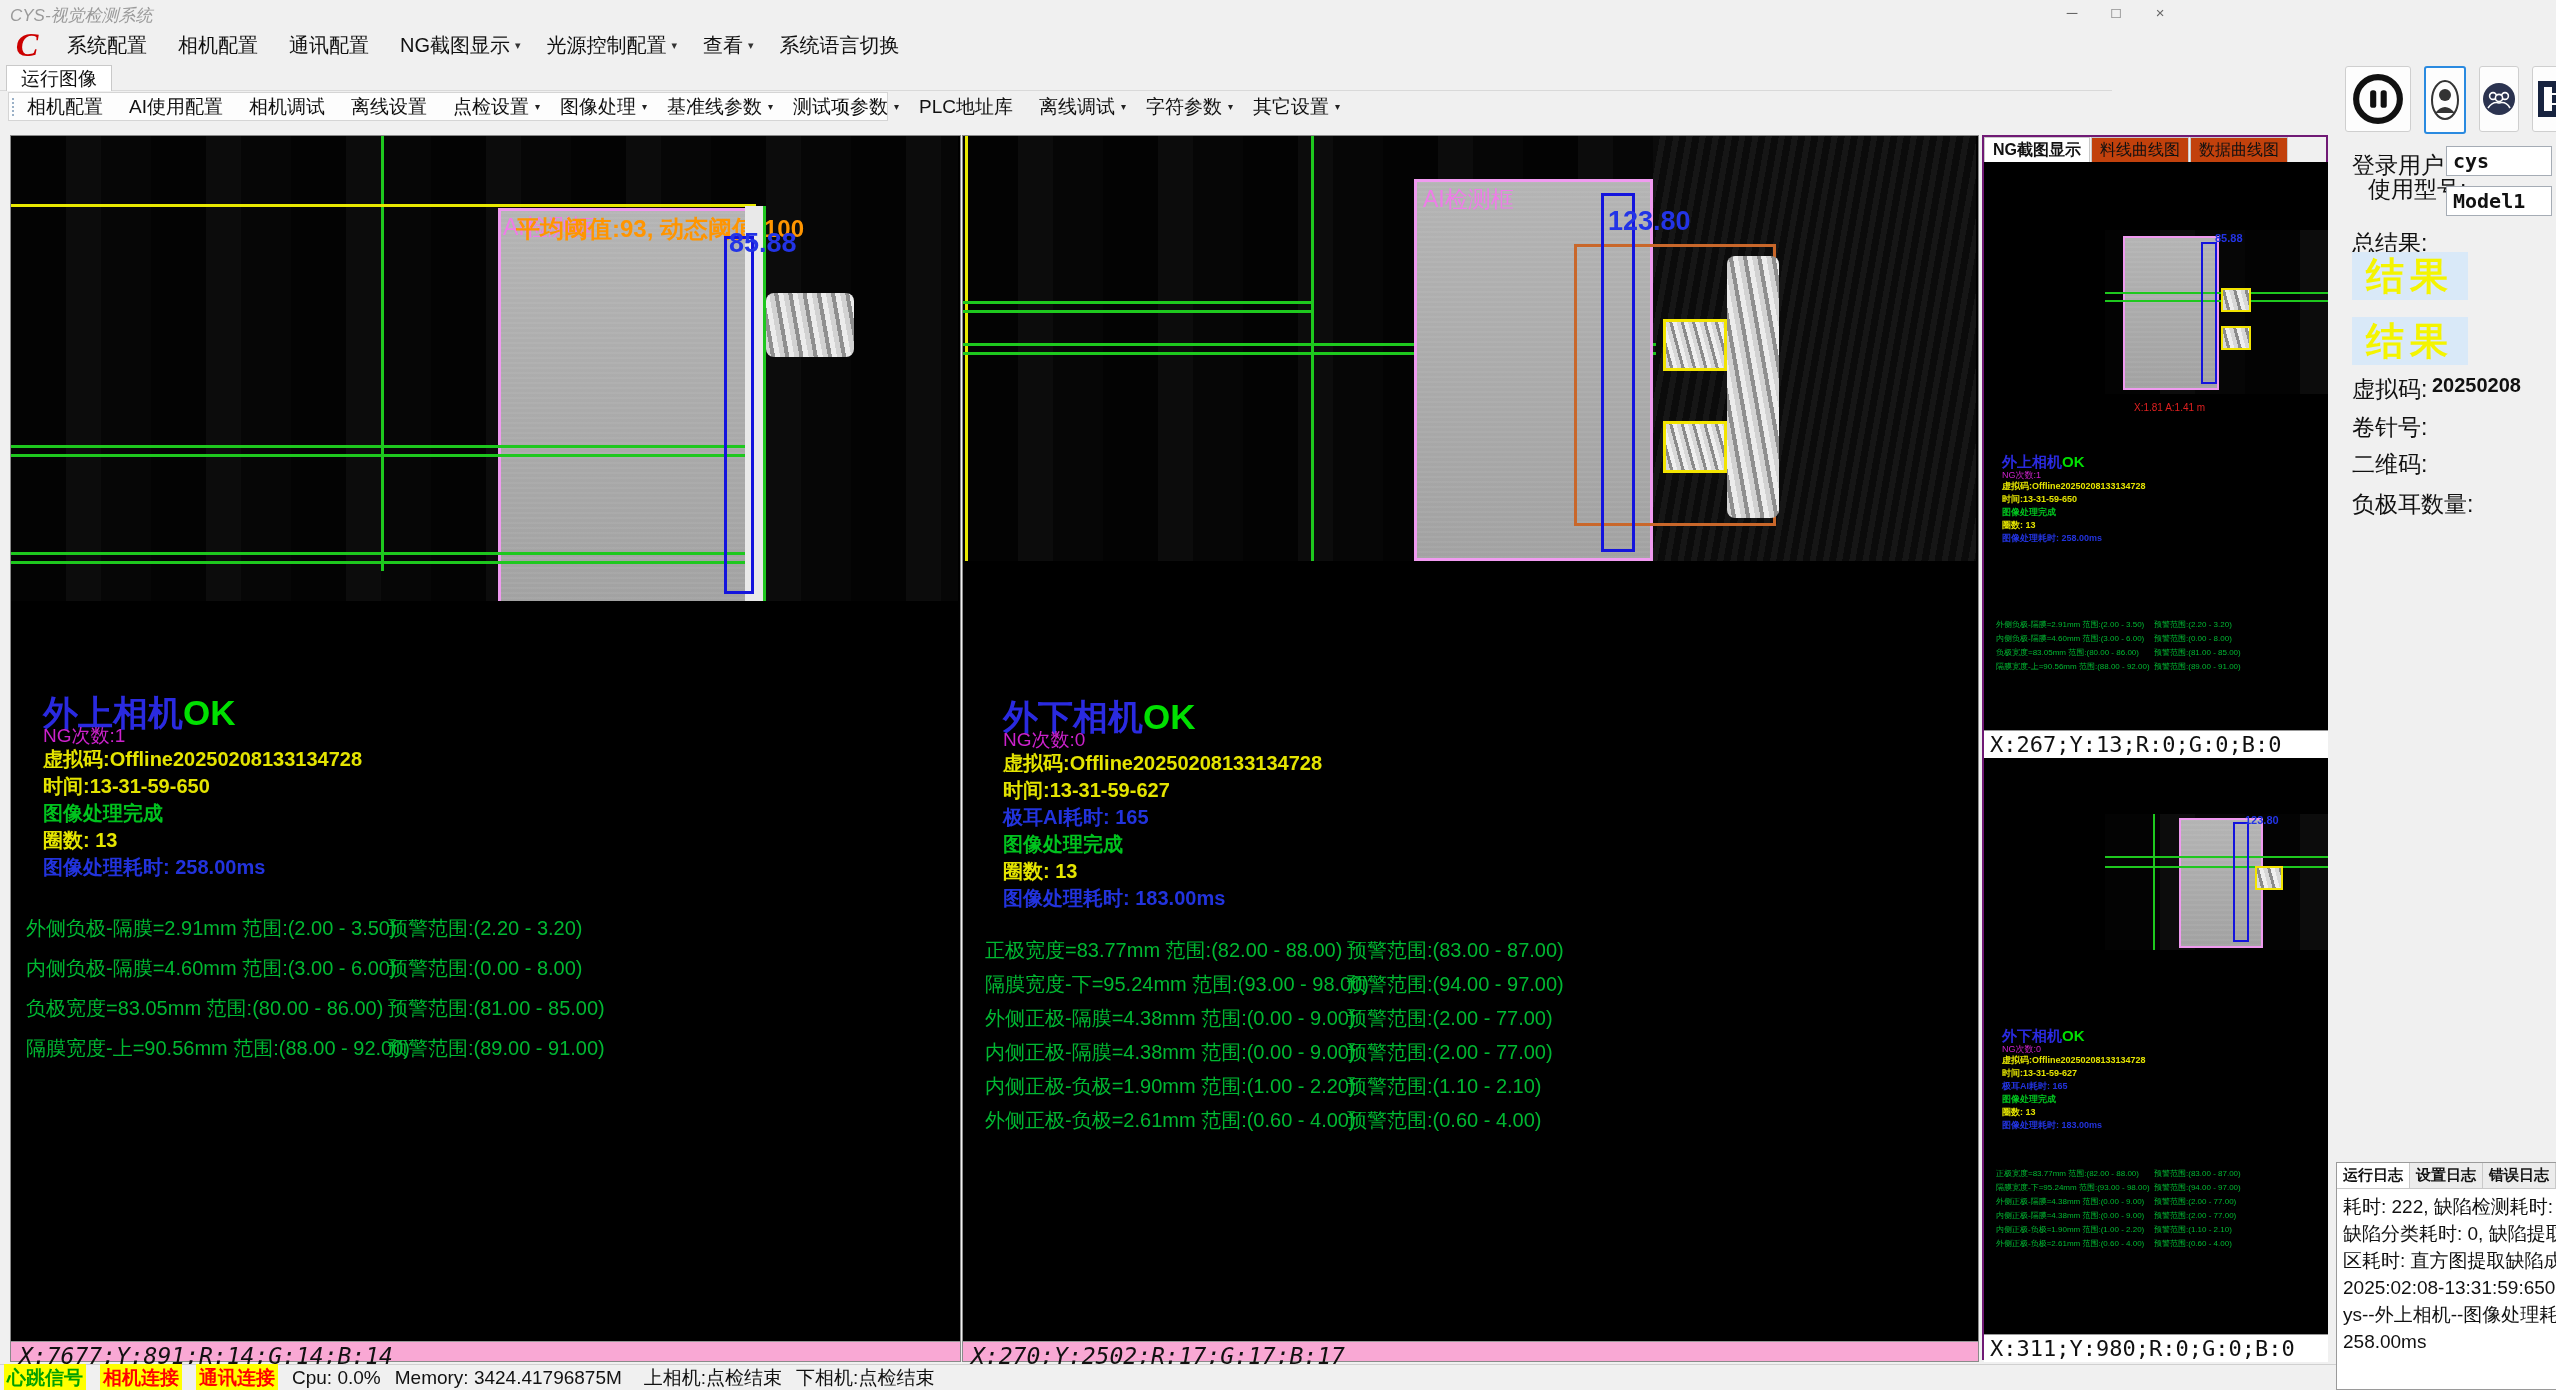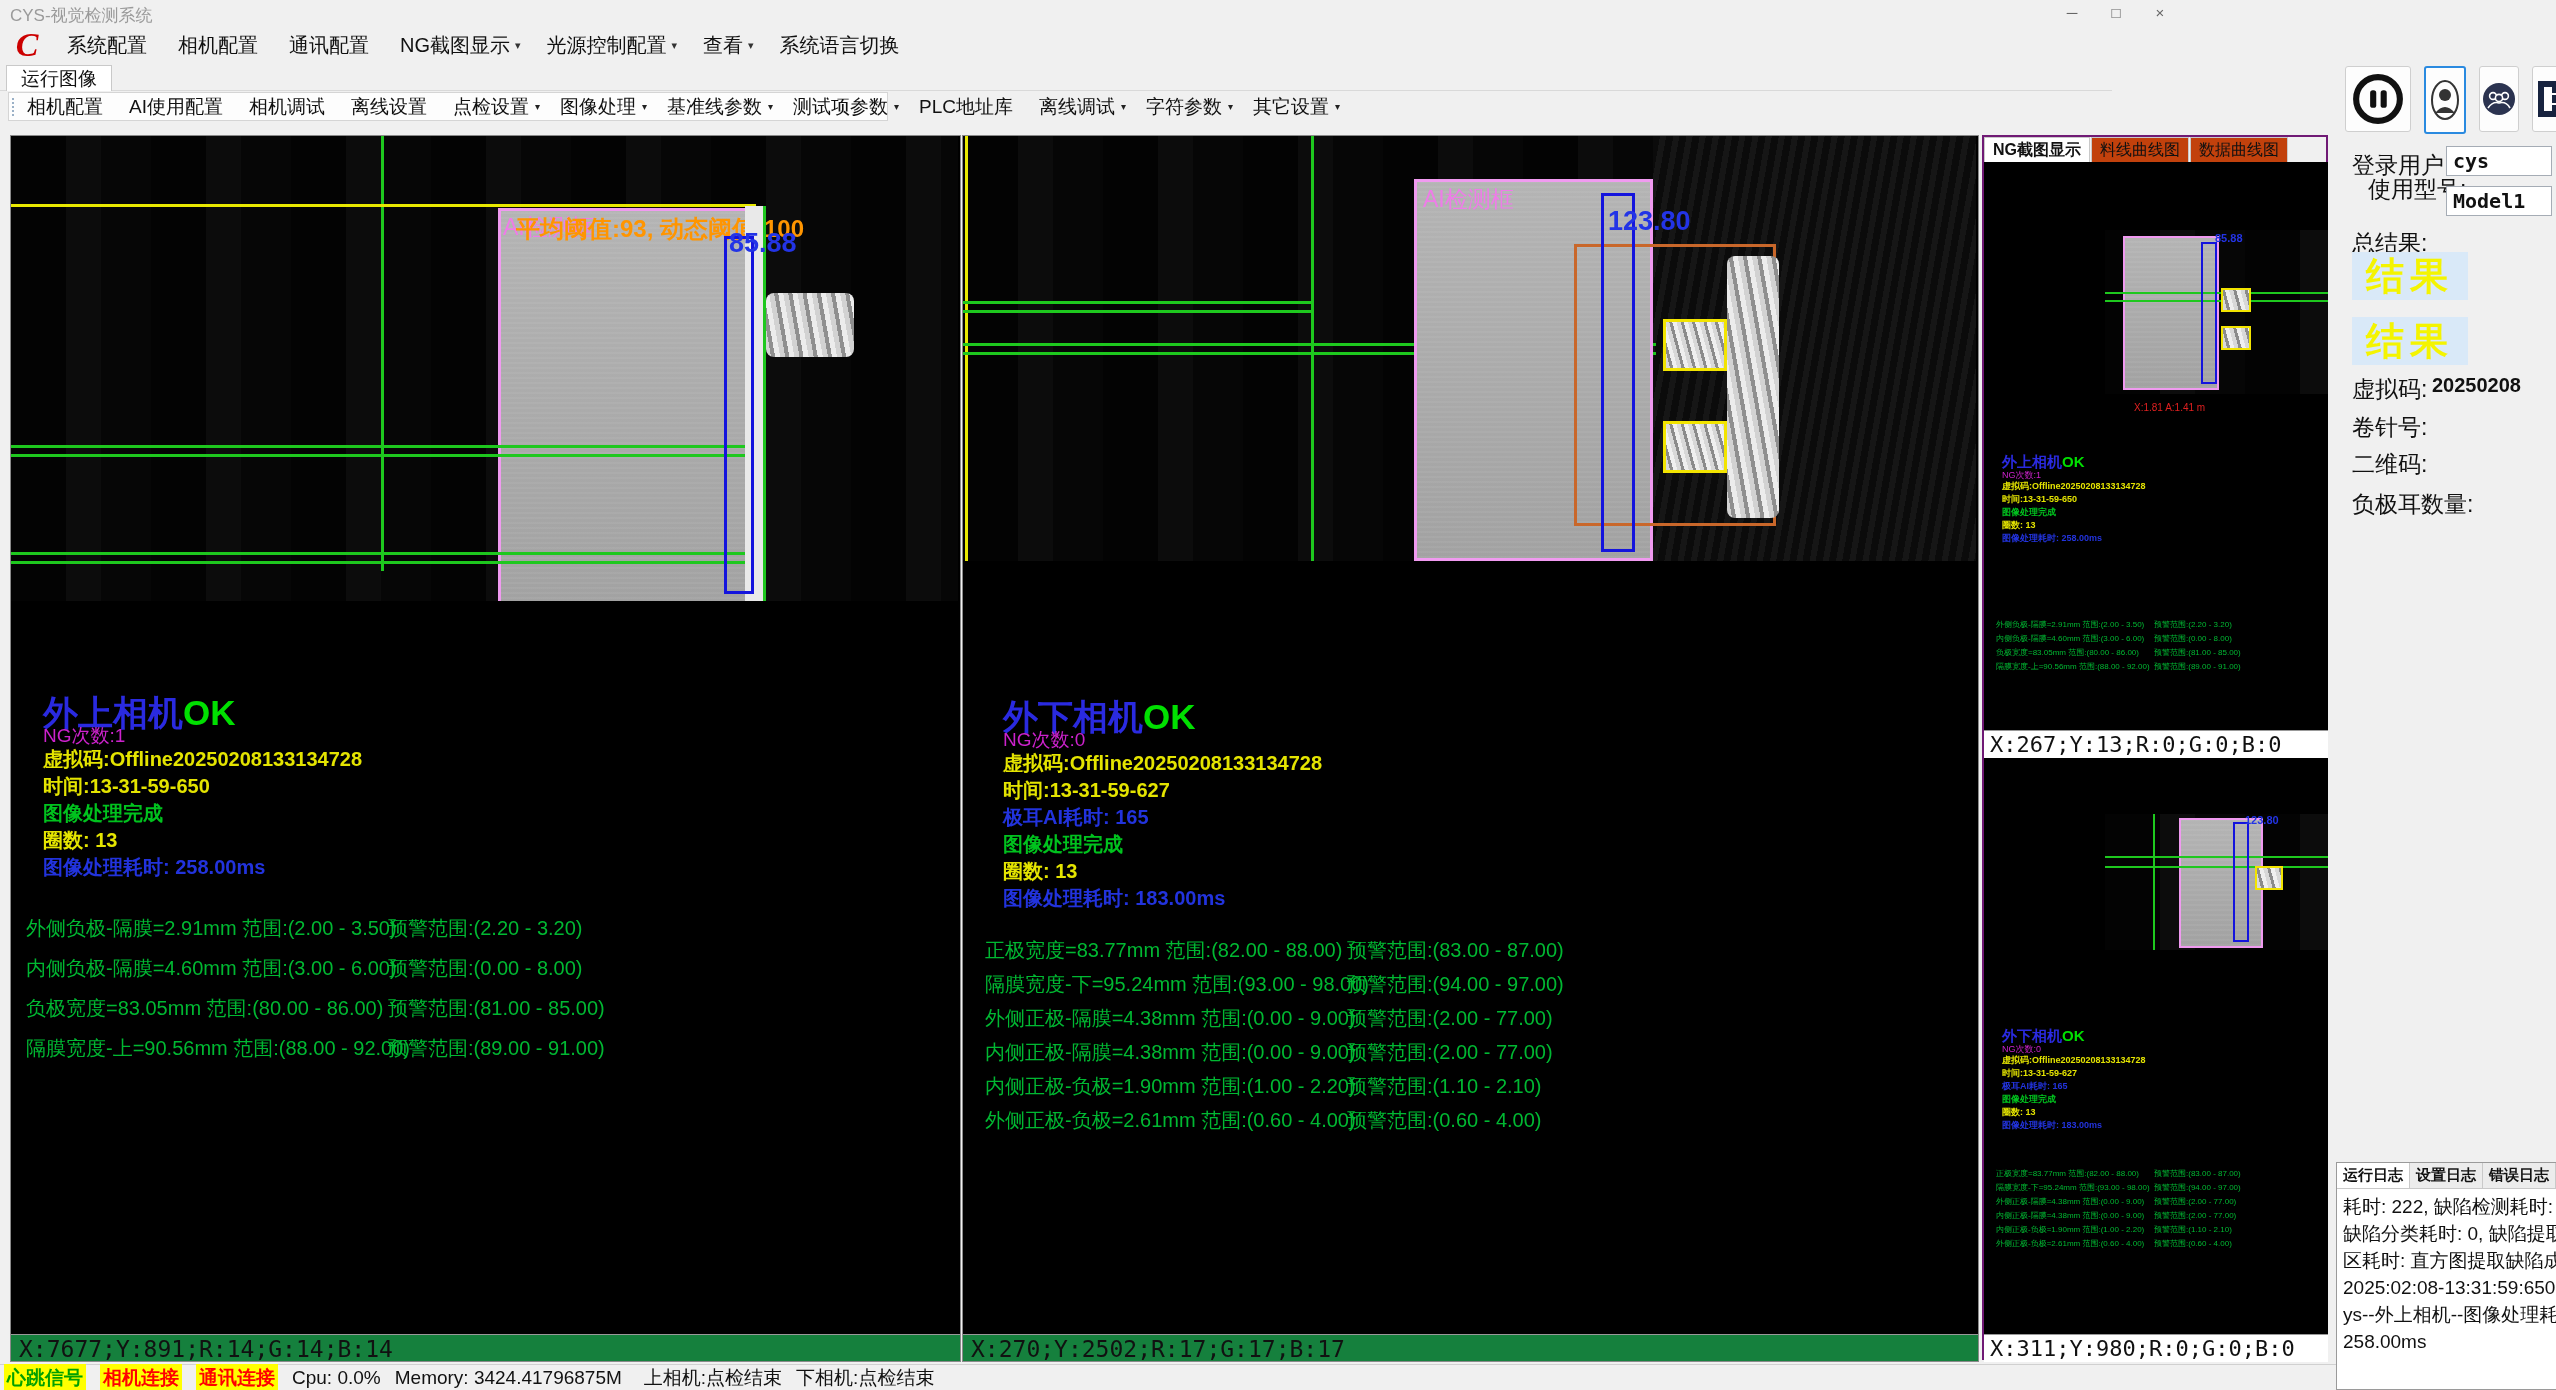--- a/index.html
+++ b/index.html
@@ -1,21 +1,21 @@
 <!DOCTYPE html>
 <html><head>
 <meta charset="utf-8">
 <style>
   html,body{margin:0;padding:0;background:#c8c8c8;}
   body{font-family:"Liberation Sans","DejaVu Sans",sans-serif;-webkit-font-smoothing:antialiased;}
   .screen{position:relative;width:2556px;height:1390px;background:#f0f0f0;overflow:hidden;}
   .mono{font-family:"DejaVu Sans Mono",monospace;}
 
   
-  .titlebar{position:absolute;left:0;top:0;width:2188px;height:26px;background:#f0f0f0;}
+  .titlebar{position:absolute;left:0;top:0;width:2188px;height:26px;background:#f0f0f0;font-style:italic;}
   .titlebar .title{position:absolute;left:10px;top:4px;font-size:17px;color:#9a9a9a;}
   .win-controls{position:absolute;right:6px;top:0;height:26px;display:flex;}
   .win-btn{width:44px;height:26px;text-align:center;line-height:26px;font-size:15px;color:#666;}
 
   
   .menubar{position:absolute;left:0;top:26px;width:2556px;height:38px;background:#f0f0f0;}
   .logo{position:absolute;left:8px;top:2px;width:38px;height:34px;color:#c00;font-family:"Liberation Serif","DejaVu Serif",serif;
         font-style:italic;font-weight:bold;font-size:34px;line-height:34px;text-align:center;}
   .menu{position:absolute;left:54px;top:0;height:38px;display:flex;align-items:center;}
   .menu-item{padding:0 13px;font-size:20px;color:#111;display:flex;align-items:center;gap:5px;cursor:default;}
@@ -31,22 +31,22 @@
   .toolbar{position:absolute;left:8px;top:1px;width:878px;height:27px;background:#fdfdfd;border:1px solid #d5d5d5;
            display:flex;align-items:center;}
   .grip{width:8px;height:18px;margin:0 3px;border-left:2px dotted #9ab0c6;}
   .tool-item{padding:0 10px;font-size:19px;color:#111;display:flex;align-items:center;gap:6px;white-space:nowrap;}
   .tool-item .caret{font-size:10px;color:#222;}
 
   
   .cam-panel{position:absolute;background:#000;border:1px solid #8a8a8a;}
   #left-cam{left:10px;top:135px;width:949px;height:1225px;}
   #mid-cam{left:962px;top:135px;width:1015px;height:1225px;}
-  .coord-bar{position:absolute;left:0;bottom:0;width:100%;height:27px;background:#15803d;border-top:1px solid #999;
-             color:#111;font-size:23px;line-height:28px;padding-left:8px;box-sizing:border-box;}
+  .coord-bar{position:absolute;left:0;bottom:0;width:100%;height:20px;background:#f9a8d4;border-top:1px solid #999;
+             color:#111;font-size:23px;line-height:28px;padding-left:8px;box-sizing:border-box;font-style:italic;}
 
   .img-area{position:absolute;left:0;top:0;overflow:hidden;}
   #left-cam .img-area{width:947px;height:465px;}
   #mid-cam .img-area{width:1013px;height:425px;}
   .bands{position:absolute;inset:0;background:repeating-linear-gradient(90deg,#030303 0 55px,#0c0c0c 55px 90px,#060606 90px 140px);}
   .hline{position:absolute;height:3px;}
   .vline{position:absolute;width:3px;}
   .g{background:#1ec81e;}
   .y{background:#e8e800;}
   .gray-block{position:absolute;border:3px solid #f09af0;

